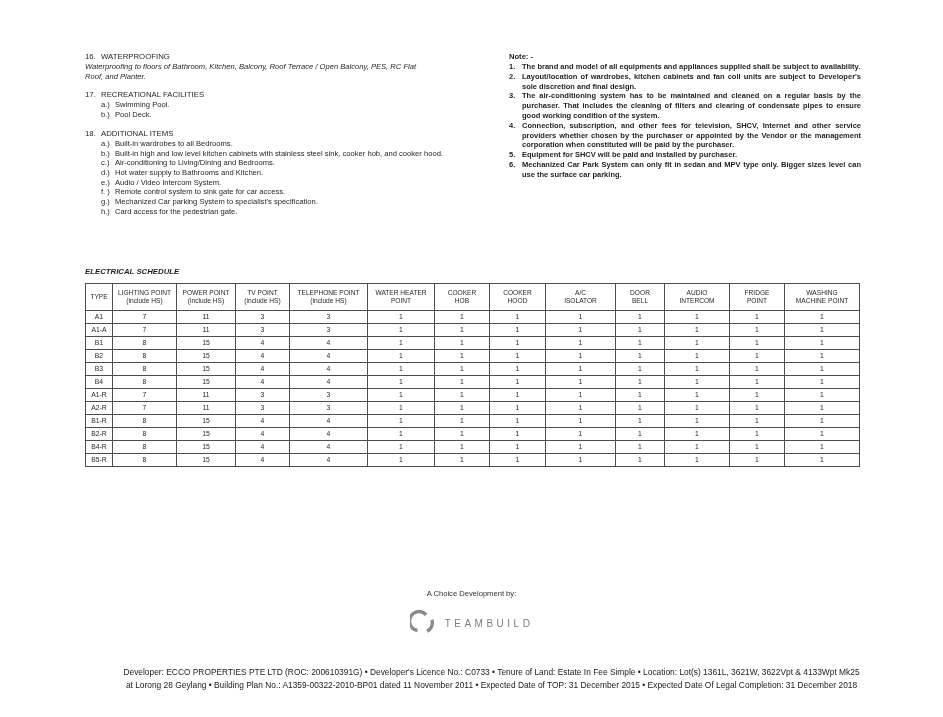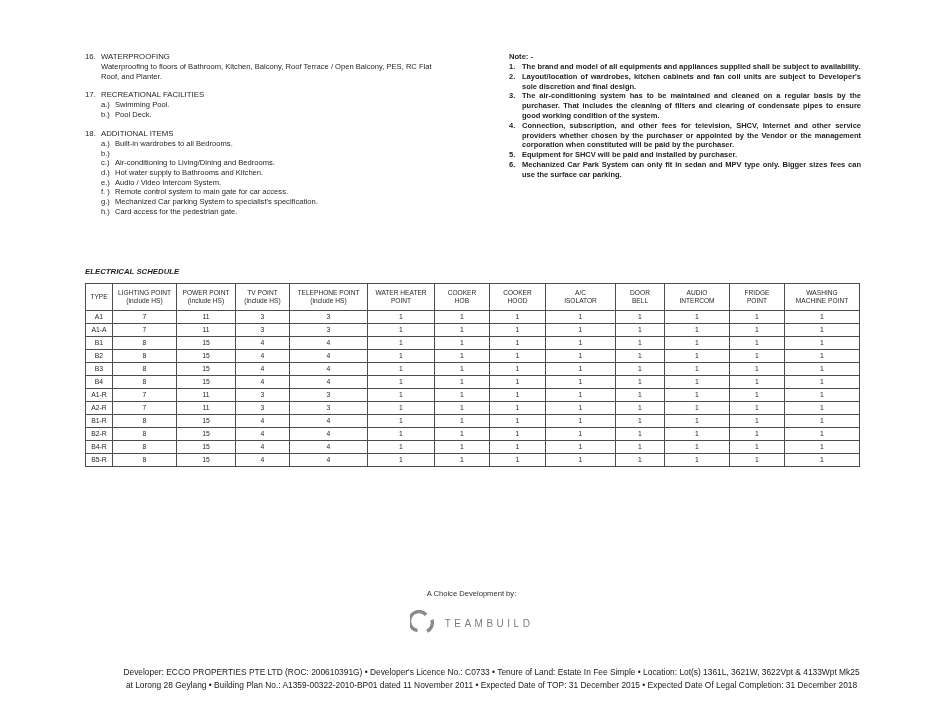--- a/index.html
+++ b/index.html
@@ -12,21 +12,21 @@
     margin:0 auto;
     overflow:hidden;
   }
   
   .columns{position:absolute;top:52px;left:85px;width:776px;display:flex;}
   .left-col{width:396px;flex:none;font-size:7.6px;line-height:9.7px;}
   .right-col{width:352px;flex:none;margin-left:28px;font-size:7.5px;line-height:9.8px;font-weight:bold;text-align:justify;}
   .sec{margin-bottom:9px;}
   .sec-head{display:flex;font-weight:normal;font-size:7.8px;line-height:10px;}
   .sec-num{width:16px;flex:none;}
-  .sec-body{margin-left:16px;max-width:336px;}
+  .sec-body{max-width:336px;font-style:italic;}
   .items{margin-left:16px;}
   .li{display:flex;}
   .li-label{width:14px;flex:none;}
   .li-text{max-width:338px;}
   .note-title{font-size:7.6px;line-height:10px;}
   .note-li{display:flex;}
   .note-li .li-label{width:13px;}
   .note-li .li-text{flex:1;max-width:none;text-align:justify;}
   
   .schedule{position:absolute;top:267px;left:85px;}
@@ -95,36 +95,37 @@
           <span class="sec-num">18.</span>
           <span>ADDITIONAL ITEMS</span>
         </div>
         <div class="items">
             <div class="li ">
               <span class="li-label">a.)</span>
               <span class="li-text">Built-in wardrobes to all Bedrooms.</span>
             </div>
             <div class="li ">
               <span class="li-label">b.)</span>
+              <span class="li-text">Built-in high and low level kitchen cabinets with stainless steel sink, cooker hob, and cooker hood.</span>
             </div>
             <div class="li ">
               <span class="li-label">c.)</span>
               <span class="li-text">Air-conditioning to Living/Dining and Bedrooms.</span>
             </div>
             <div class="li ">
               <span class="li-label">d.)</span>
               <span class="li-text">Hot water supply to Bathrooms and Kitchen.</span>
             </div>
             <div class="li ">
               <span class="li-label">e.)</span>
               <span class="li-text">Audio / Video Intercom System.</span>
             </div>
             <div class="li ">
               <span class="li-label">f. )</span>
-              <span class="li-text">Remote control system to main gate for car access.</span>
+              <span class="li-text">Remote control system to sink gate for car access.</span>
             </div>
             <div class="li ">
               <span class="li-label">g.)</span>
               <span class="li-text">Mechanized Car parking System to specialist's specification.</span>
             </div>
             <div class="li ">
               <span class="li-label">h.)</span>
               <span class="li-text">Card access for the pedestrian gate.</span>
             </div>
           </div>
@@ -150,21 +151,21 @@
           <div class="li note-li">
             <span class="li-label">4.</span>
             <span class="li-text">Connection, subscription, and other fees for television, SHCV, Internet and other service providers whether chosen by the purchaser or appointed by the Vendor or the management corporation when constituted will be paid by the purchaser.</span>
           </div>
           <div class="li note-li">
             <span class="li-label">5.</span>
             <span class="li-text">Equipment for SHCV will be paid and installed by purchaser.</span>
           </div>
           <div class="li note-li">
             <span class="li-label">6.</span>
-            <span class="li-text">Mechanized Car Park System can only fit in sedan and MPV type only. Bigger sizes fees can use the surface car parking.</span>
+            <span class="li-text">Mechanized Car Park System can only fit in sedan and MPV type only. Bigger sizes level can use the surface car parking.</span>
           </div>
         </div>
     </div>
 
   </div>
 
   <div class="schedule">
     <div class="schedule-title">ELECTRICAL SCHEDULE</div>
     <table class="es">
         <colgroup>

